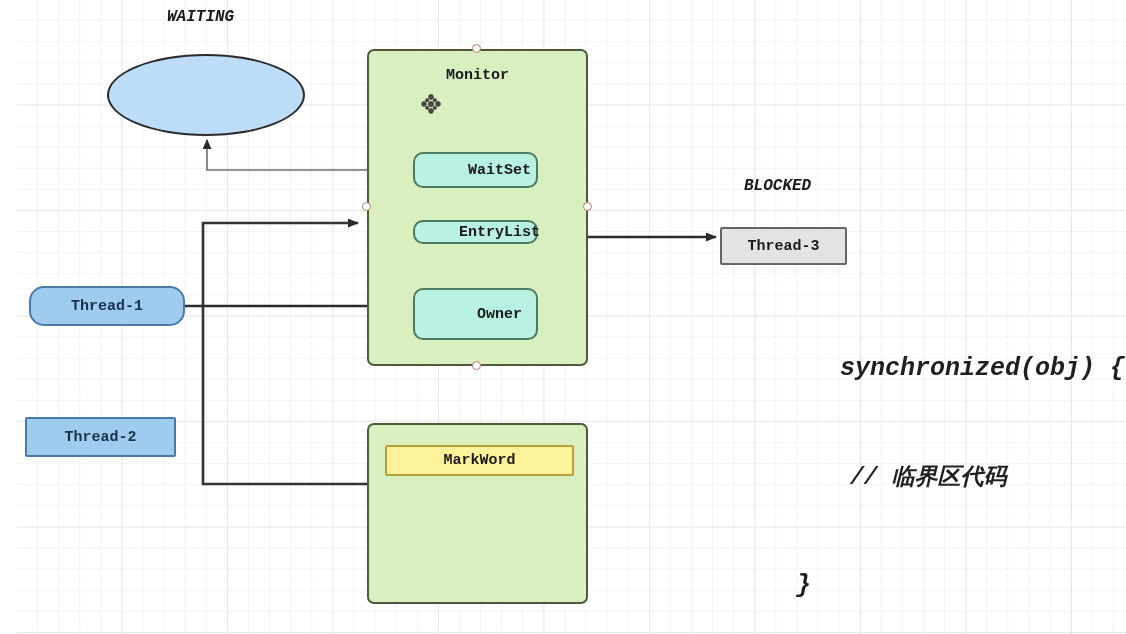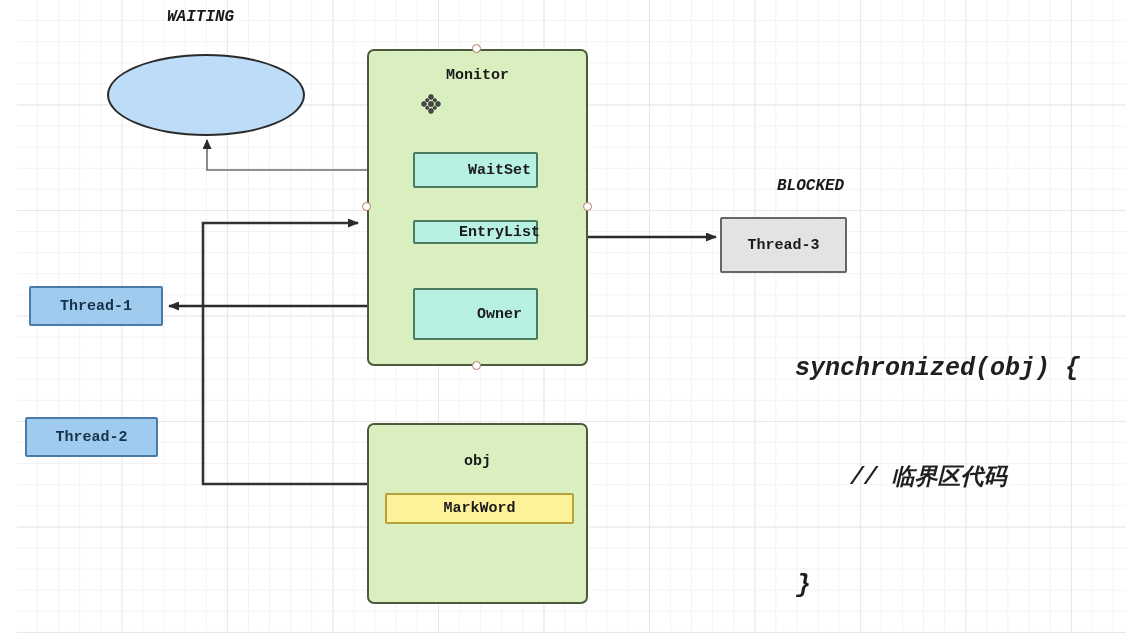--- a/index.html
+++ b/index.html
@@ -62,21 +62,21 @@
     text-align: center;
     font-weight: bold;
     font-size: 15px;
     color: #1a1a1a;
   }
 
   
   .inner-box {
     background: #b8f0e2;
     border: 2px solid #4c7a60;
-    border-radius: 2px;
+    border-radius: 10px;
     font-size: 15px;
     padding-left: 48px;
   }
 
   
   .markword-box {
     background: #fdf29a;
     border: 2px solid #b8a13a;
     border-radius: 2px;
     font-size: 15px;
@@ -210,37 +210,37 @@
   </div>
 
   <div class="node inner-box" style="left:396px; top:288px; width:125px; height:52px;">
     <span>Owner</span>
   </div>
 
   <div class="node container-box" style="left:350px; top:423px; width:221px; height:181px;">
     <div class="container-title" style="top:28px;">obj</div>
   </div>
 
-  <div class="node markword-box" style="left:368px; top:493px; width:189px; height:31px;">
+  <div class="node markword-box" style="left:368px; top:445px; width:189px; height:31px;">
     <span>MarkWord</span>
   </div>
 
-  <div class="node thread-blue" style="left:12px; top:286px; width:134px; height:40px;">
+  <div class="node thread-blue" style="left:12px; top:286px; width:156px; height:40px;border-radius:15px;">
     <span>Thread-1</span>
   </div>
 
-  <div class="node thread-blue" style="left:8px; top:417px; width:133px; height:40px;">
+  <div class="node thread-blue" style="left:8px; top:417px; width:151px; height:40px;">
     <span>Thread-2</span>
   </div>
 
-  <div class="state-label" style="left:760px; top:177px;text-align:center;">BLOCKED</div>
-
-  <div class="node thread-gray" style="left:703px; top:217px; width:127px; height:56px;">
+  <div class="state-label" style="left:727px; top:177px;text-align:center;">BLOCKED</div>
+
+  <div class="node thread-gray" style="left:703px; top:227px; width:127px; height:38px;">
     <span>Thread-3</span>
   </div>
 
-  <div class="code-line code-big" style="left:778px; top:354px;">synchronized(obj) {</div>
+  <div class="code-line code-big" style="left:823px; top:354px;">synchronized(obj) {</div>
 
   <div class="code-line code-cn" style="left:833px; top:461px;">// 临界区代码</div>
 
   <div class="code-line code-big" style="left:779px; top:571px;">}</div>
 
 </div>
 
 </body></html>

